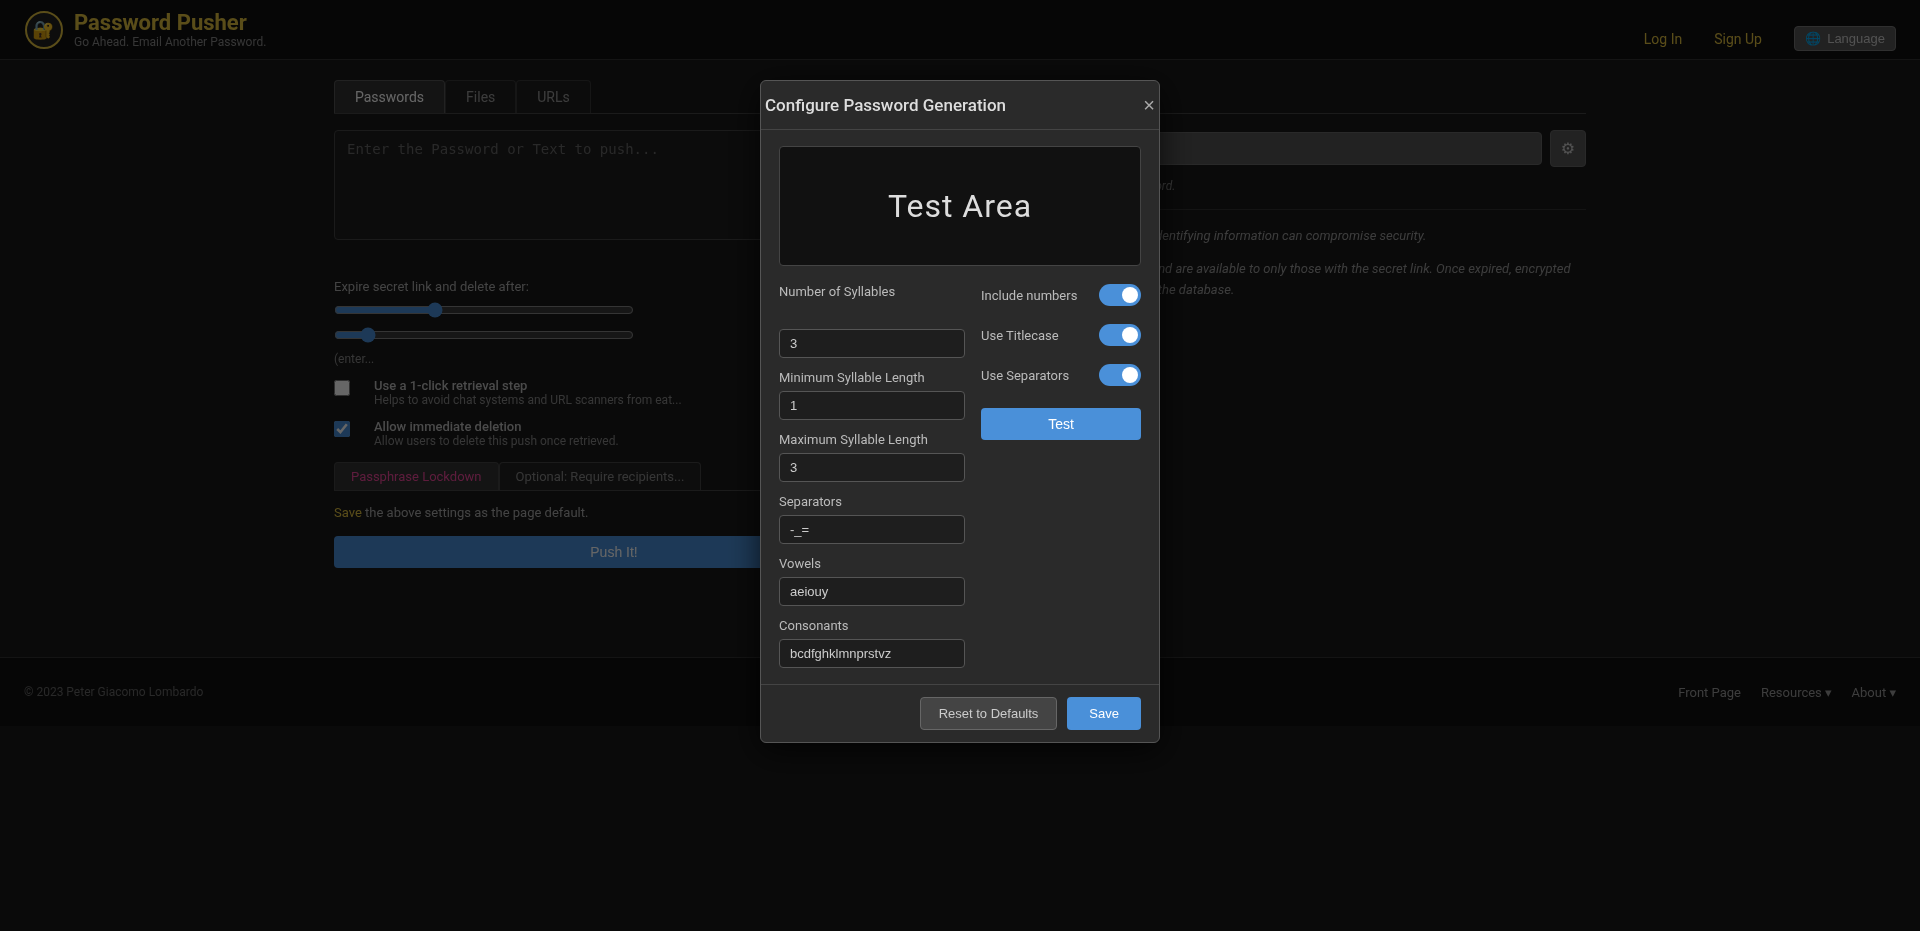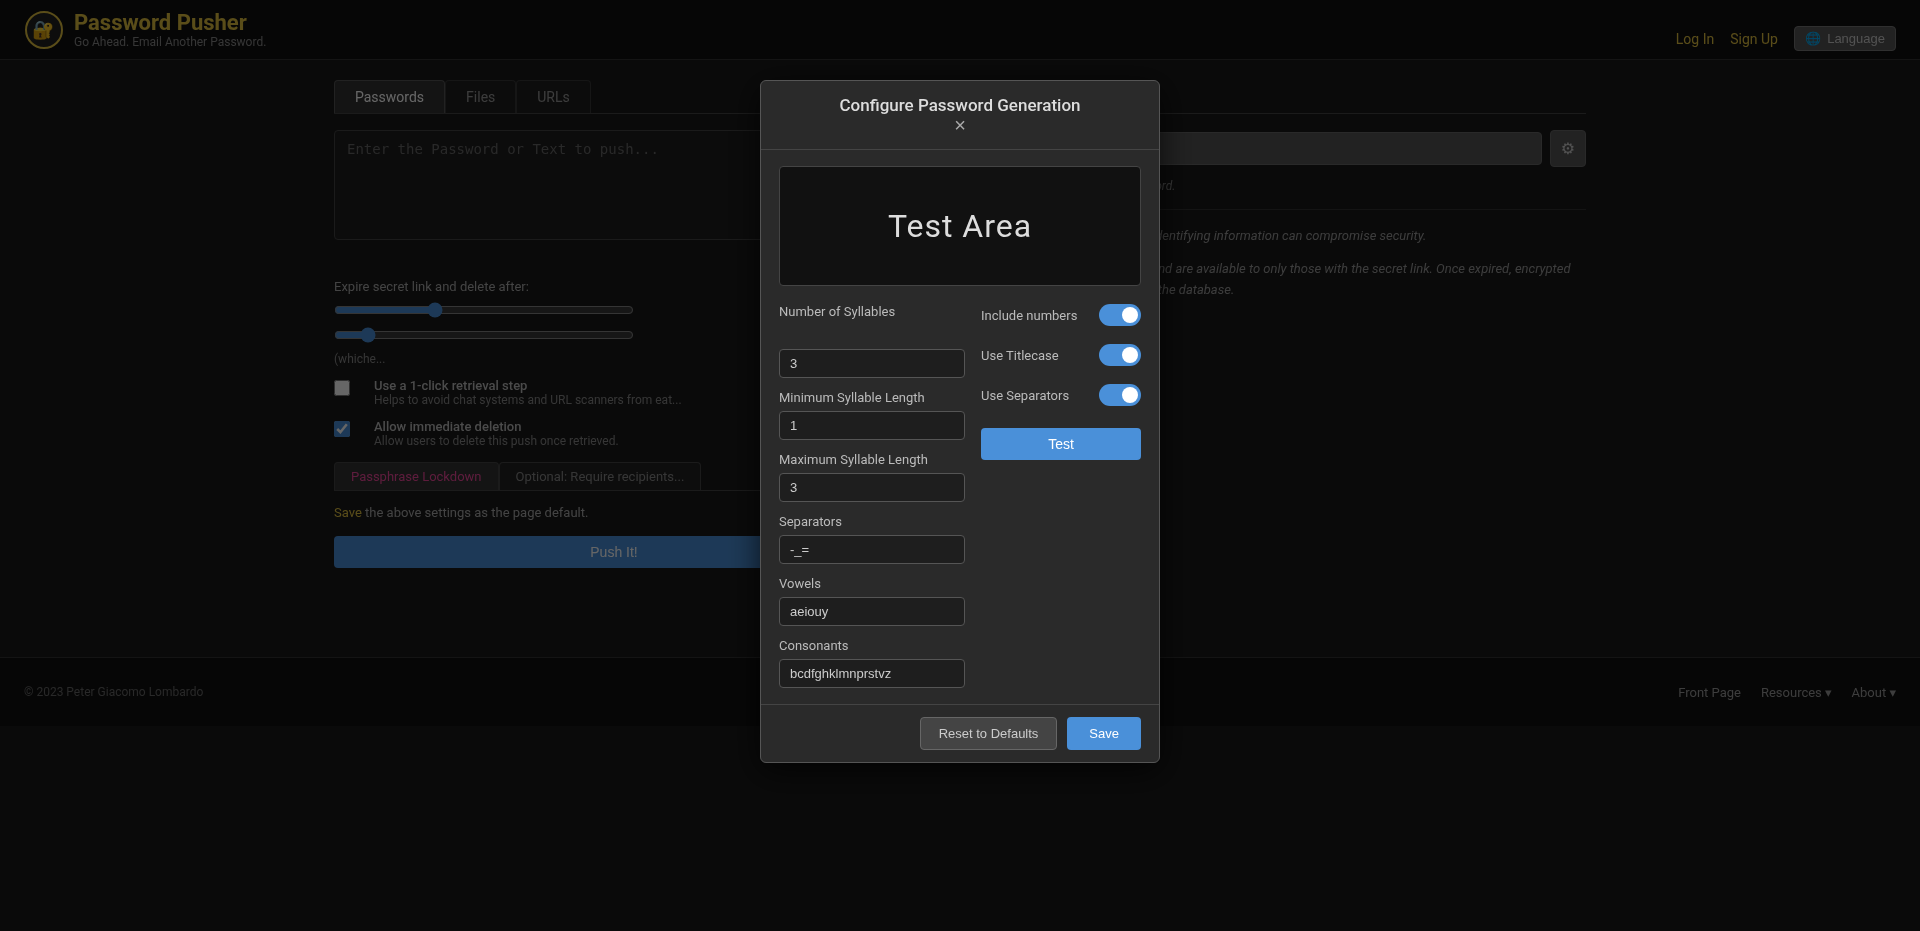--- a/index.html
+++ b/index.html
@@ -34,21 +34,21 @@
       font-size: 22px;
       font-weight: bold;
     }
     .logo-text p {
       color: #888;
       font-size: 12px;
     }
     .header-nav {
       display: flex;
       align-items: center;
-      gap: 16px;
+      gap: 32px;
       margin-top: 18px;
     }
     .nav-link {
       color: #e0c040;
       text-decoration: none;
       font-size: 14px;
       cursor: pointer;
     }
     .lang-btn {
       background: #555;
@@ -287,21 +287,20 @@
       border-radius: 6px;
       width: 400px;
       box-shadow: 0 8px 32px rgba(0,0,0,0.7);
     }
     .modal-header {
       display: flex;
       align-items: center;
       justify-content: space-between;
       padding: 14px 4px;
       border-bottom: 1px solid #444;
-      flex-direction: column;
     }
     .modal-title {
       font-size: 17px;
       color: #ddd;
       font-weight: 500;
     }
     .modal-close {
       background: none;
       border: none;
       color: #aaa;
@@ -526,21 +525,21 @@
         <span class="char-count">0 / 1048576 Characters</span>
       </div>
 
       <div class="section-label">Expire secret link and delete after:</div>
       <div class="slider-container">
         <input type="range" min="1" max="90" value="30" style="">
       </div>
       <div class="slider-container">
         <input type="range" min="1" max="100" value="10" style="">
       </div>
-      <div class="which-text">(whiche...</div>
+      <div class="which-text">(enter...</div>
 
       <div class="checkbox-row">
         <input type="checkbox" id="retrieval-cb" style="">
         <div>
           <div class="checkbox-label">Use a 1-click retrieval step</div>
           <div class="checkbox-desc">Helps to avoid chat systems and URL scanners from eat...</div>
         </div>
       </div>
 
       <div class="checkbox-row">

